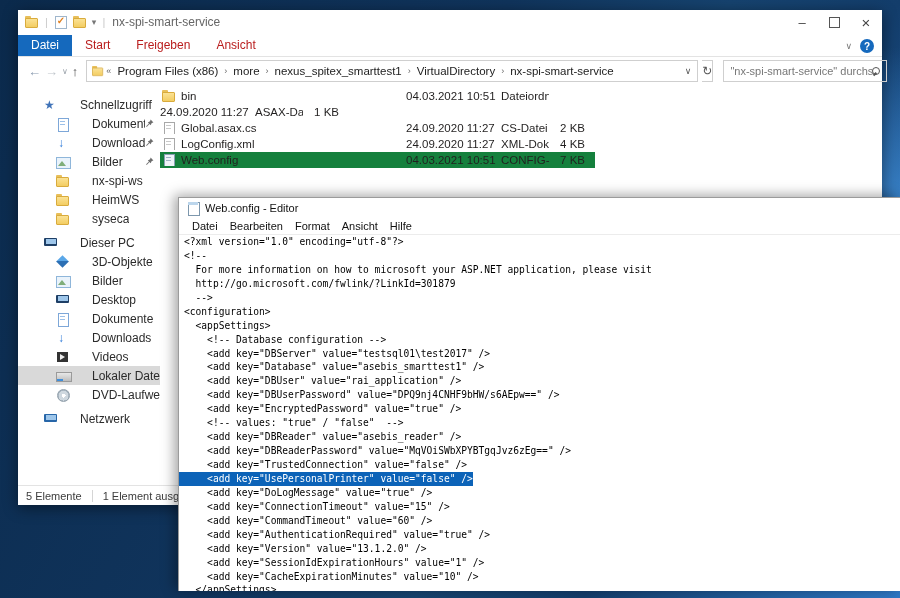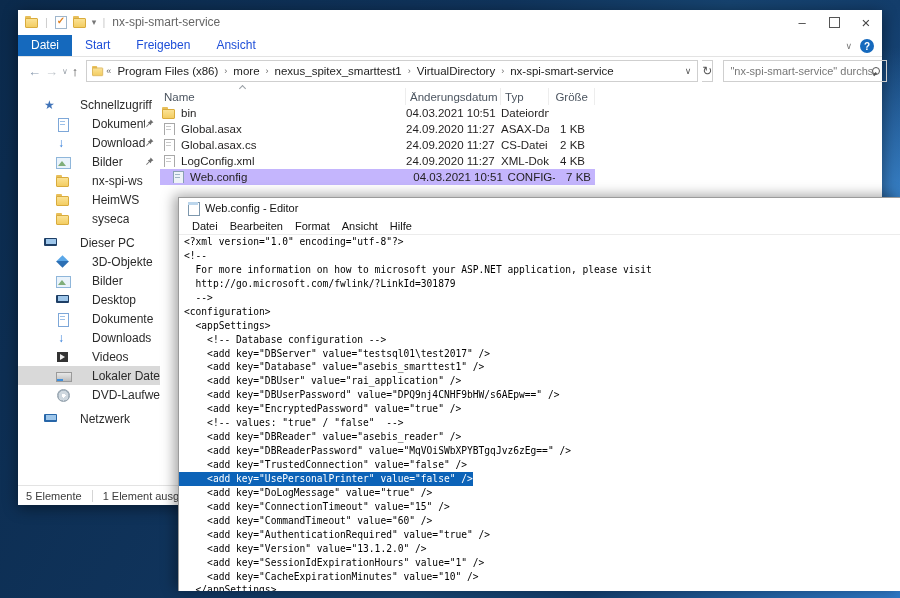--- a/index.html
+++ b/index.html
@@ -19,21 +19,21 @@
   .qat { display:flex; align-items:center; gap:5px; padding-left:7px; }
   .qat-sep { color:#c9c9c9; font-size:11px; padding:0 1px; }
   .ex-title { margin-left:6px; color:#666; }
   .win-controls { margin-left:auto; display:flex; height:24px; }
   .wc { width:32px; height:24px; display:flex; align-items:center; justify-content:center; color:#444; font-size:11px; }
   .wc.min::before  { content:"–"; font-size:13px; }
   .wc.max::before  { content:""; width:9px; height:9px; border:1px solid #555; display:block; }
   .wc.close::before{ content:"×"; font-size:15px; }
 
   .ex-tabs { height:23px; display:flex; align-items:flex-end; border-bottom:1px solid #e3e3e3; font-size:12px; }
-  .tab { padding:3px 13px 4px; color:#1d4ed8; }
+  .tab { padding:3px 13px 4px; color:#b91c1c; }
   .tab.active { background:var(--accent_blue,#1569bd); color:#fff; }
   .ribbon-right { margin-left:auto; display:flex; align-items:center; gap:8px; padding-right:8px; padding-bottom:3px; }
   .chev-down { color:#777; font-size:9px; }
   .help-icon { width:14px; height:14px; border-radius:50%; background:var(--accent_blue,#1569bd); color:#fff; font-size:10px; font-weight:bold; display:flex; align-items:center; justify-content:center; }
 
   .ex-addr-row { height:28px; display:flex; align-items:center; padding:0 4px 0 10px; gap:4px; }
   .nav-ic { font-size:13px; width:16px; text-align:center; }
   .nav-back { color:#8a9bb0; }
   .nav-fwd { color:#c0c6cc; }
   .nav-drop { color:#9aa2aa; font-size:8px; width:10px; }
@@ -92,21 +92,21 @@
   .filelist { flex:1; position:relative; font-size:11.5px; color:#211f1f; padding-top:3px; }
   .fl-header { display:flex; height:17px; align-items:center; color:#4c5560; position:relative; }
   .fl-header .hcell { border-right:1px solid #ededed; height:100%; display:flex; align-items:center; padding-left:4px; position:relative; }
   .h-name { width:246px; }
   .h-date { width:95px; }
   .h-typ  { width:48px; }
   .h-size { width:46px; justify-content:flex-end; padding-right:6px; }
   .sort-caret { position:absolute; left:80px; top:-2px; width:6px; height:6px; }
   .sort-caret::before { content:""; position:absolute; width:4px; height:4px; border-left:1px solid #9aa0a6; border-top:1px solid #9aa0a6; transform:rotate(45deg); }
   .frow { display:flex; height:16px; align-items:center; width:435px; }
-  .frow.selected { background:#c4b5fd;padding-left:9px; }
+  .frow.selected { background:#15803d; }
   .fcell { white-space:nowrap; overflow:hidden; }
   .c-name { width:246px; display:flex; align-items:flex-end; gap:5px; padding-left:2px; }
   .c-date { width:95px; color:#211f1f; }
   .c-typ  { width:48px; }
   .c-size { width:40px; text-align:right; padding-right:4px; }
 
   .ex-status { height:20px; border-top:1px solid #e3e3e3; display:flex; align-items:center; font-size:11px; color:#3c3c3c; padding-left:8px; gap:10px; }
   .st-sep { width:1px; height:12px; background:#d5d5d5; }
 
   
@@ -257,41 +257,31 @@
           <span class="ic ic-dvd"></span>
           <span class="lbl">DVD-Laufwerk (D:) S</span>
         </div>
         <div class="sb-gap"></div>
         <div class="sb-row">
           <span class="ic ic-network"></span>
           <span class="lbl">Netzwerk</span>
         </div>
       </div>
     <div class="filelist">
-      <div class="fl-header" id="fl-header">
-          <div class="hcell h-name">Name<span class="sort-caret"></span></div>
-          <div class="hcell h-date">Änderungsdatum</div>
-          <div class="hcell h-typ">Typ</div>
-          <div class="hcell h-size">Größe</div>
-        </div>
       <div id="fl-rows">
           <div class="frow">
             <div class="fcell c-name">
               <span class="ic ic-folder"></span>
               <span>bin</span>
             </div>
             <div class="fcell c-date">04.03.2021 10:51</div>
             <div class="fcell c-typ">Dateiordner</div>
             <div class="fcell c-size"></div>
           </div>
           <div class="frow">
-            <div class="fcell c-name">
-              <span class="ic ic-page"></span>
-              <span>Global.asax</span>
-            </div>
             <div class="fcell c-date">24.09.2020 11:27</div>
             <div class="fcell c-typ">ASAX-Datei</div>
             <div class="fcell c-size">1 KB</div>
           </div>
           <div class="frow">
             <div class="fcell c-name">
               <span class="ic ic-page"></span>
               <span>Global.asax.cs</span>
             </div>
             <div class="fcell c-date">24.09.2020 11:27</div>

